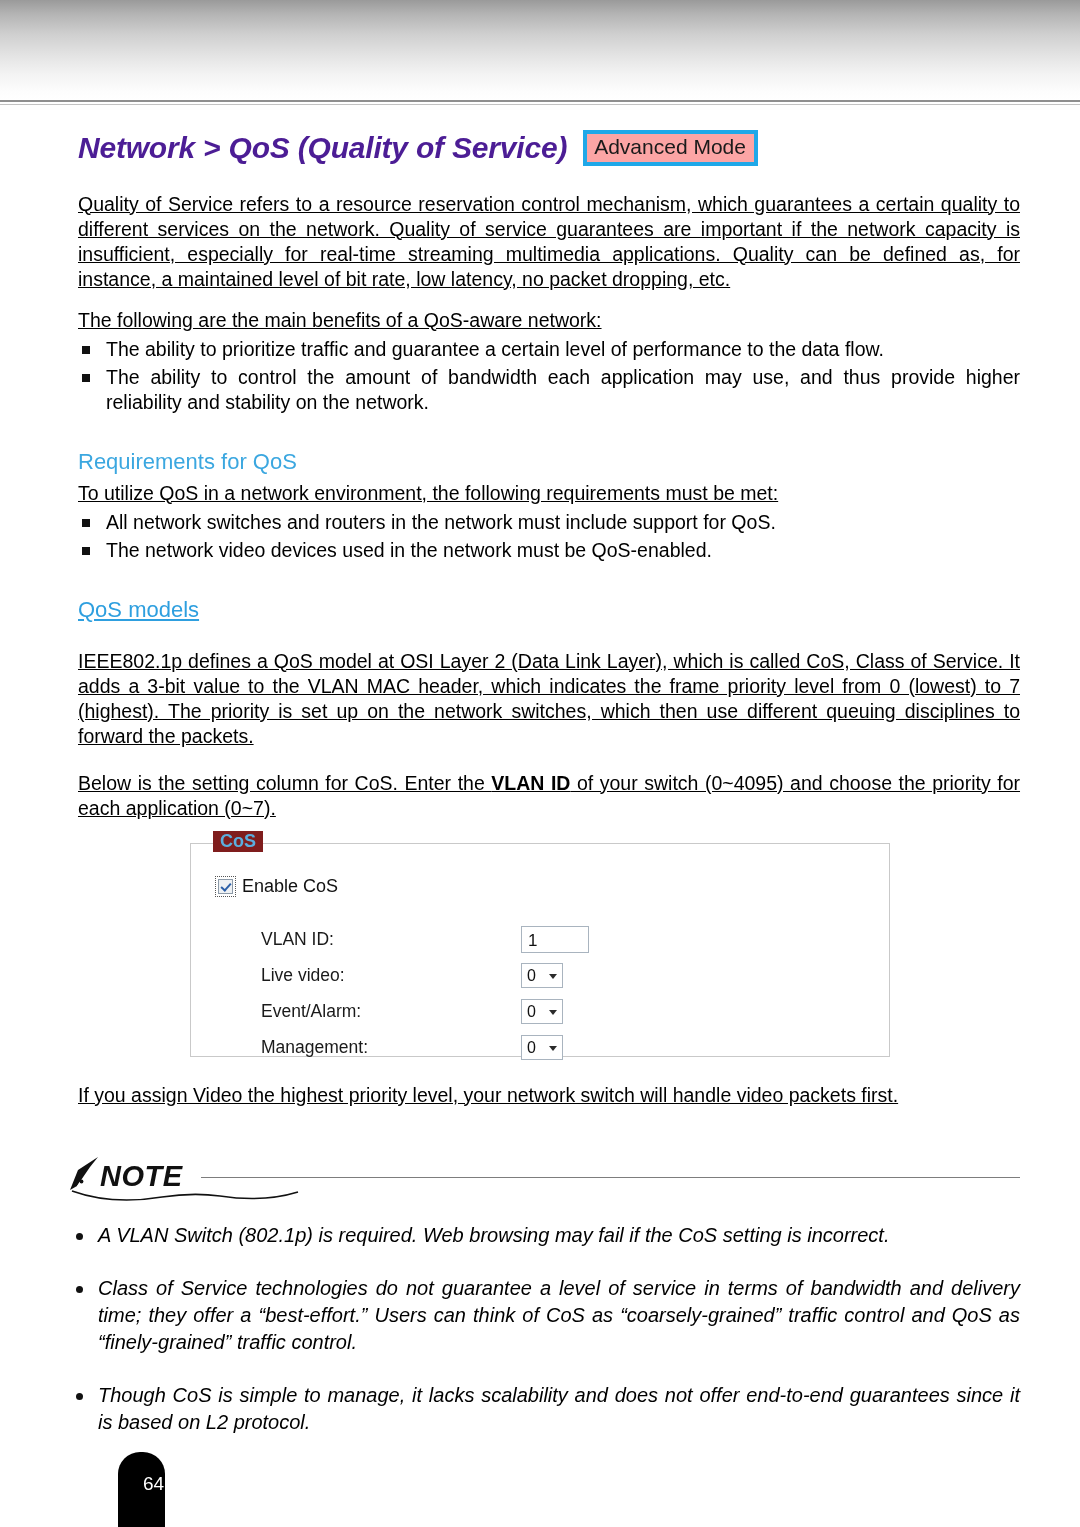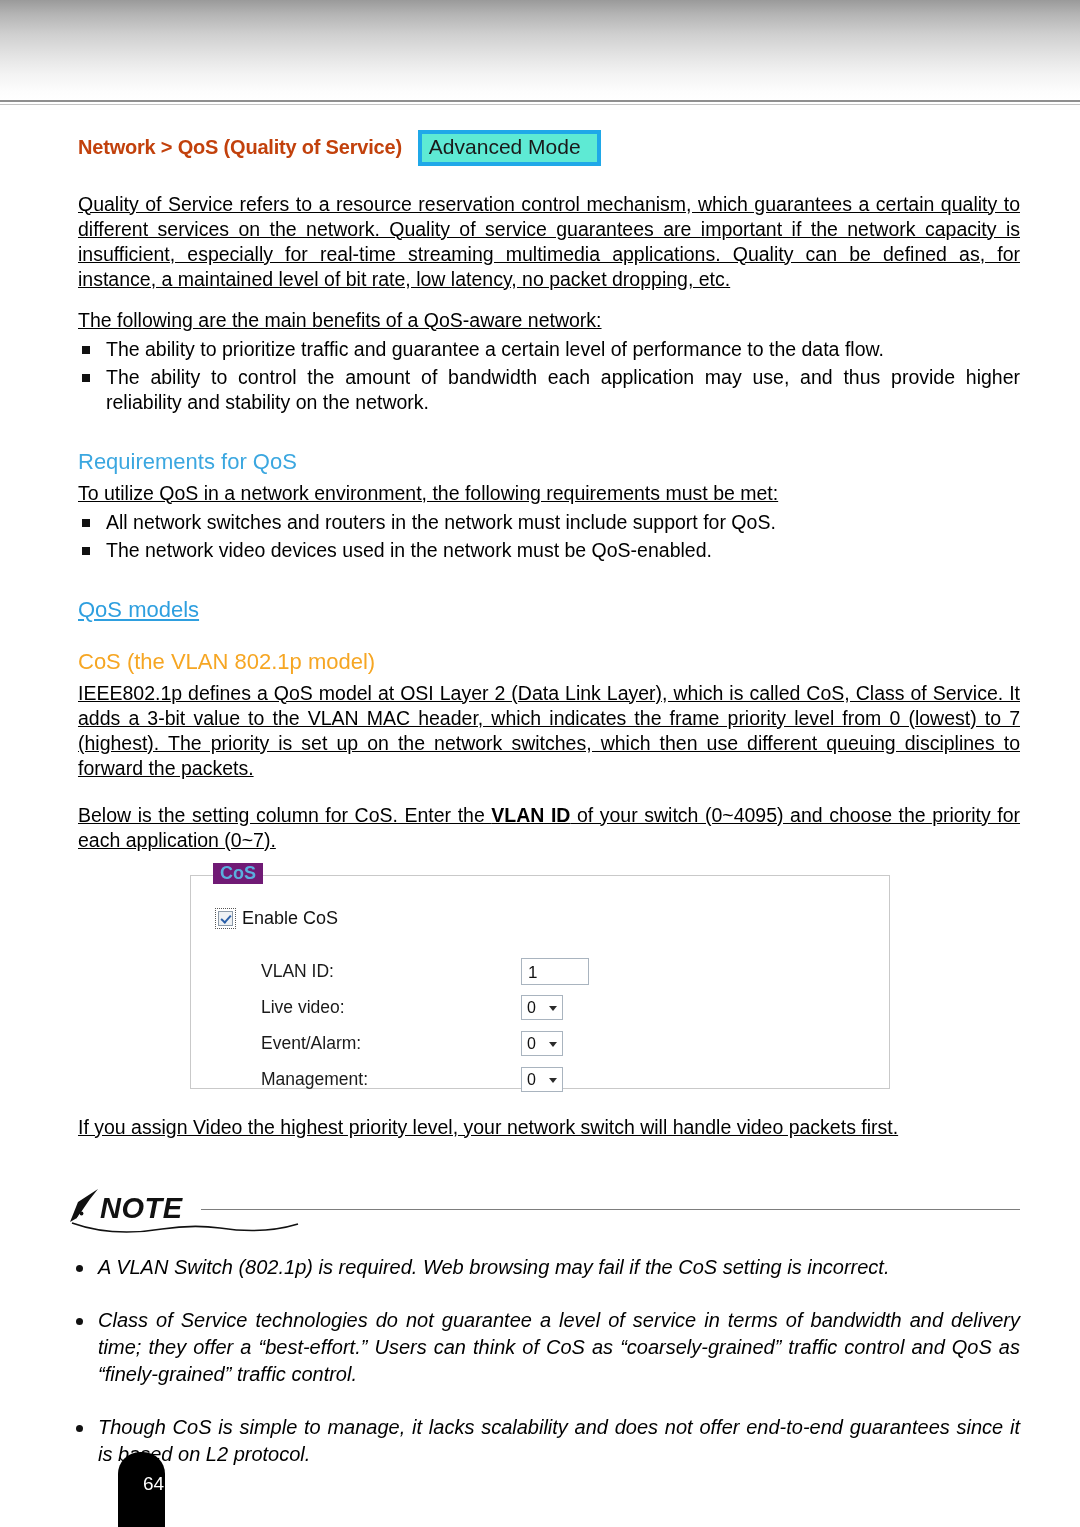--- a/index.html
+++ b/index.html
@@ -59,33 +59,34 @@
   }
 
   
   .title-row {
     display: flex;
     align-items: center;
     margin-top: 18px;
     margin-bottom: 26px;
   }
   .page-title {
-    font-size: 20px;
+    font-size: 30px;
     font-weight: bold;
-    color: #c2410c;
+    color: #4c1d95;
     letter-spacing: -0.2px;
     white-space: nowrap;
+    font-style: italic;
   }
   .mode-badge {
     margin-left: 16px;
     border: 4px solid #1fa8e8;
-    background: #5eead4;
+    background: #fca5a5;
     color: #1a1a1a;
     font-size: 21px;
-    padding: 1px 16px 3px 7px;
+    padding: 1px 8px 3px 7px;
     line-height: 1.12;
     white-space: nowrap;
   }
 
   
   p.body {
     font-size: 19.5px;
     line-height: 25px;
     text-align: justify;
     margin: 0 0 16px 0;
@@ -149,21 +150,21 @@
     width: 700px;
     height: 214px;
     border: 1px solid #c9c9c9;
     background: #ffffff;
     box-sizing: border-box;
   }
   .fs-legend {
     position: absolute;
     left: 22px;
     top: -13px;
-    background: #701a75;
+    background: #7f1d1d;
     padding: 0 7px;
     font-size: 18px;
     color: #5aaede;
     font-weight: bold;
   }
   .cb-row {
     position: absolute;
     left: 24px;
     top: 32px;
     display: flex;
@@ -350,21 +351,20 @@
     </ul>
 
     <h2 class="blue-head">Requirements for QoS</h2>
     <p class="body tight nojust">To utilize QoS in a network environment, the following requirements must be met:</p>
     <ul class="sq">
       <li>All network switches and routers in the network must include support for QoS.</li>
       <li>The network video devices used in the network must be QoS-enabled.</li>
     </ul>
 
     <h3 class="blue-under">QoS models</h3>
-    <h4 class="orange-head">CoS (the VLAN 802.1p model)</h4>
     <p class="body">IEEE802.1p defines a QoS model at OSI Layer 2 (Data Link Layer), which is called CoS, Class of Service. It adds a 3-bit value to the VLAN MAC header, which indicates the frame priority level from 0 (lowest) to 7 (highest). The priority is set up on the network switches, which then use different queuing disciplines to forward the packets.</p>
 
     <p class="body" style="margin-top:22px;"><span>Below is the setting column for CoS. Enter the </span><b class="strong">VLAN ID</b><span> of your switch (0~4095) and choose the priority for each application (0~7).</span></p>
 
     <div class="shot-wrap">
       <div class="fieldset">
         <span class="fs-legend">CoS</span>
 
         <div class="cb-row">
           <span class="focus-box">

